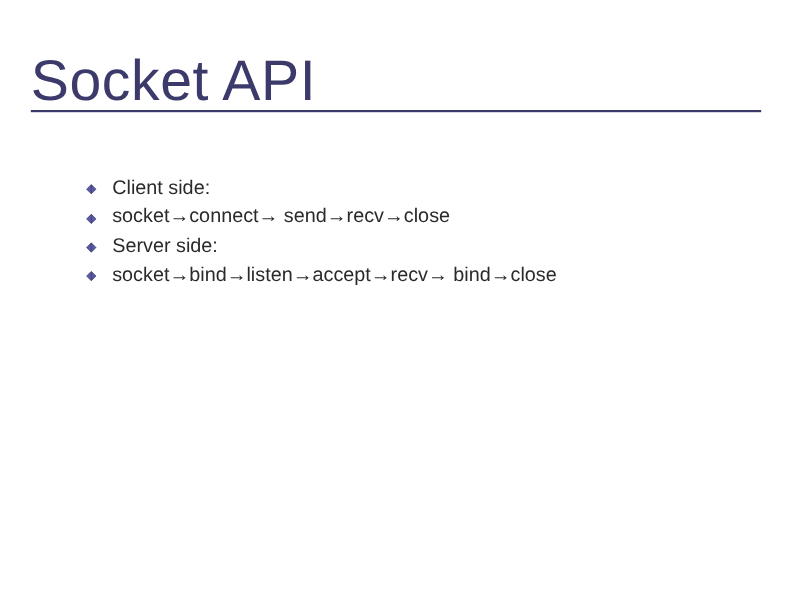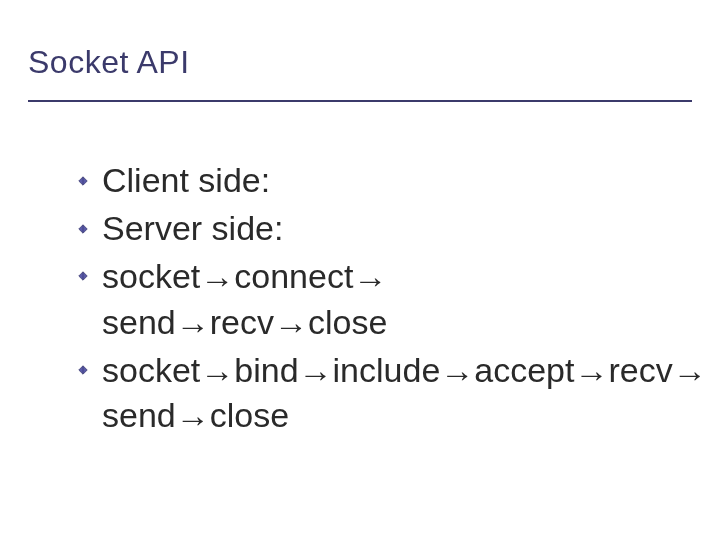--- a/index.html
+++ b/index.html
@@ -14,40 +14,40 @@
   .slide {
     position: relative;
     width: 720px;
     height: 540px;
     box-sizing: border-box;
   }
   .title {
     position: absolute;
     left: 28px;
     top: 44px;
-    font-size: 32px;
+    font-size: 52px;
     color: #3b3a6b;
     font-weight: 400;
     letter-spacing: 0.5px;
   }
   .title-underline {
     position: absolute;
     left: 28px;
     top: 100px;
     width: 664px;
     height: 2px;
     background: #3b3a6b;
   }
   .body {
     position: absolute;
     left: 78px;
     top: 158px;
     width: 600px;
     color: #2a2a2a;
-    font-size: 34px;
+    font-size: 18px;
     line-height: 1.35;
   }
   .item {
     position: relative;
     padding-left: 24px;
     margin-bottom: 2px;
   }
   .bullet {
     position: absolute;
     left: 0;
@@ -79,40 +79,40 @@
     </div>
 
     <div class="item">
       <span class="bullet">
         <svg width="10" height="10" viewBox="0 0 10 10">
           <rect x="2" y="2" width="6" height="6" transform="rotate(45 5 5)" fill="#5a5aa8"></rect>
           <rect x="2" y="2" width="6" height="6" transform="rotate(45 5 5)" fill="none" stroke="#2e2e60" stroke-width="0.6"></rect>
           <line x1="5" y1="1.2" x2="5" y2="8.8" stroke="#2e2e60" stroke-width="0.5"></line>
         </svg>
       </span>
+      <span>socket→connect→ send→recv→close</span>
+    </div>
+
+    <div class="item">
+      <span class="bullet">
+        <svg width="10" height="10" viewBox="0 0 10 10">
+          <rect x="2" y="2" width="6" height="6" transform="rotate(45 5 5)" fill="#5a5aa8"></rect>
+          <rect x="2" y="2" width="6" height="6" transform="rotate(45 5 5)" fill="none" stroke="#2e2e60" stroke-width="0.6"></rect>
+          <line x1="5" y1="1.2" x2="5" y2="8.8" stroke="#2e2e60" stroke-width="0.5"></line>
+        </svg>
+      </span>
       <span>Server side:</span>
     </div>
 
     <div class="item">
       <span class="bullet">
         <svg width="10" height="10" viewBox="0 0 10 10">
           <rect x="2" y="2" width="6" height="6" transform="rotate(45 5 5)" fill="#5a5aa8"></rect>
           <rect x="2" y="2" width="6" height="6" transform="rotate(45 5 5)" fill="none" stroke="#2e2e60" stroke-width="0.6"></rect>
           <line x1="5" y1="1.2" x2="5" y2="8.8" stroke="#2e2e60" stroke-width="0.5"></line>
         </svg>
       </span>
-      <span>socket→connect→ send→recv→close</span>
-    </div>
-
-    <div class="item">
-      <span class="bullet">
-        <svg width="10" height="10" viewBox="0 0 10 10">
-          <rect x="2" y="2" width="6" height="6" transform="rotate(45 5 5)" fill="#5a5aa8"></rect>
-          <rect x="2" y="2" width="6" height="6" transform="rotate(45 5 5)" fill="none" stroke="#2e2e60" stroke-width="0.6"></rect>
-          <line x1="5" y1="1.2" x2="5" y2="8.8" stroke="#2e2e60" stroke-width="0.5"></line>
-        </svg>
-      </span>
-      <span>socket→bind→include→accept→recv→ send→close</span>
+      <span>socket→bind→listen→accept→recv→ bind→close</span>
     </div>
 
 
   </div>
 </div>
 
 </body></html>

